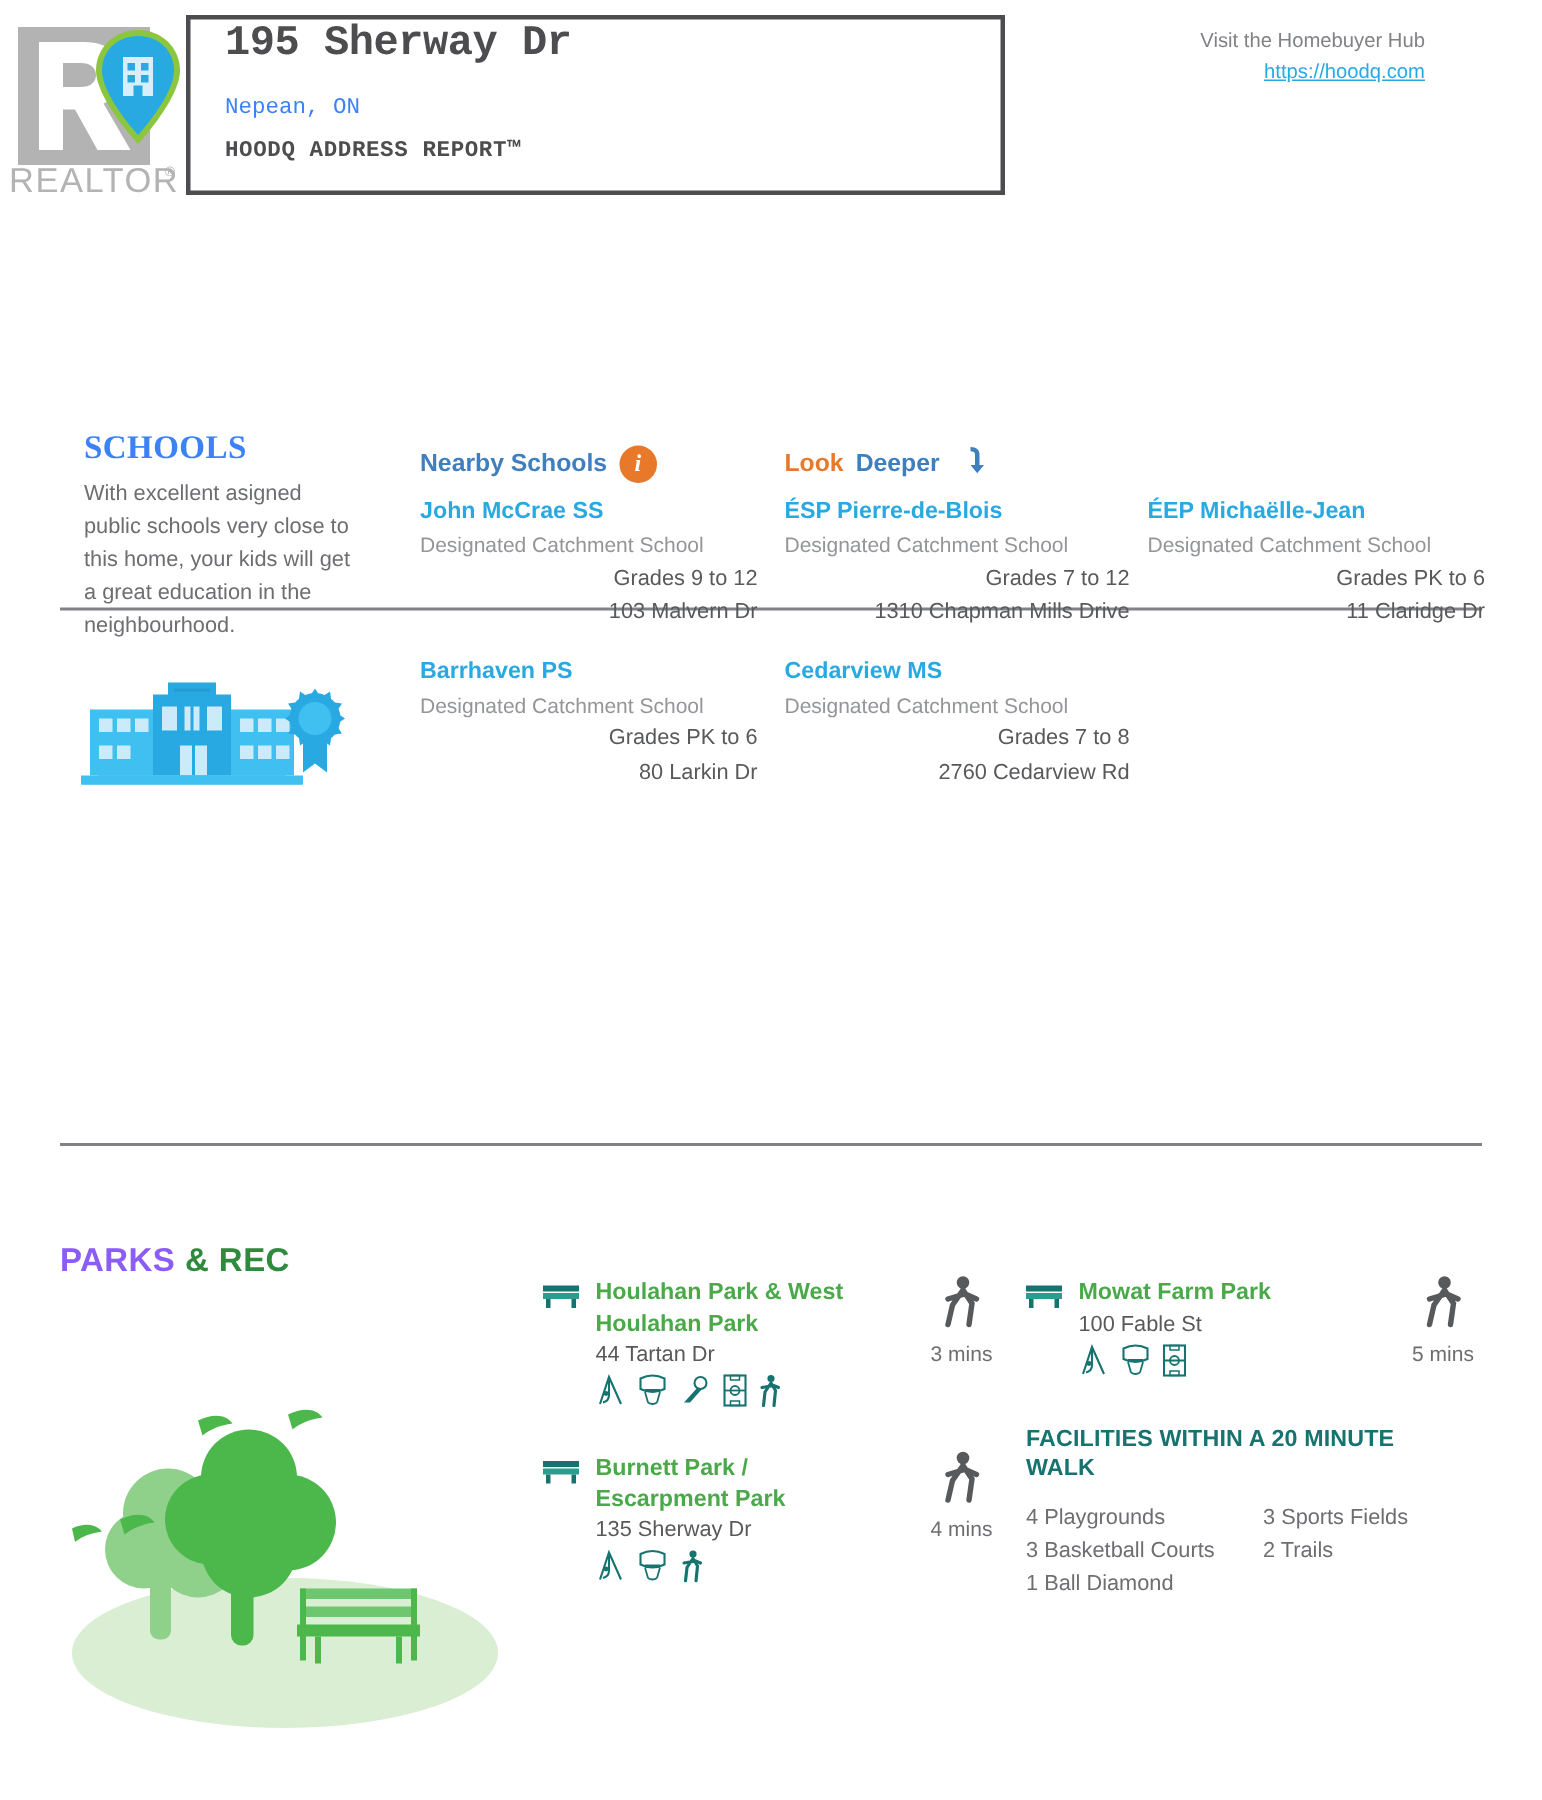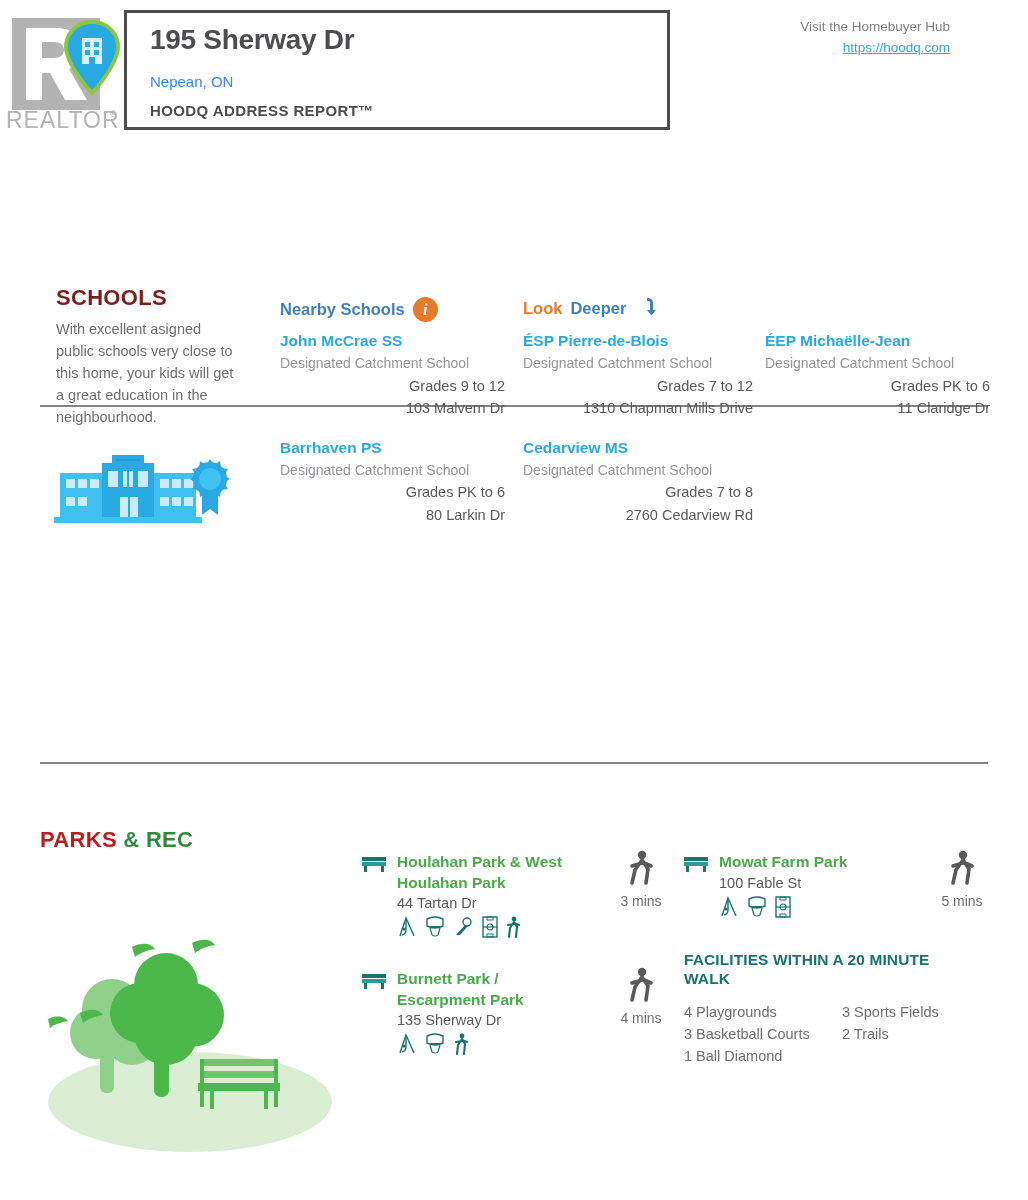--- a/index.html
+++ b/index.html
@@ -18,21 +18,21 @@
     position:absolute; left:4px; top:14px;
     width:120px; height:118px;
   }
   .header-box {
     position:absolute; left:124px; top:10px;
     width:546px; height:120px;
     border:3px solid #4d4d4f;
     background:transparent;
   }
   .pin-wrap { position:absolute; left:60px; top:18px; width:64px; height:80px; }
-  .header-text { position:absolute; left:150px; top:22px; }
+  .header-text { position:absolute; left:150px; top:12px;font-family:Liberation Mono, monospace; }
   .addr-line1 {
     font-size:28px; font-weight:bold; color:#4d4d4f; letter-spacing:-0.3px;
     line-height:1.25;
   }
   .addr-line2 { font-size:15px; color:#3b82f6; margin-top:16px; }
   .addr-line3 {
     font-size:15px; font-weight:bold; color:#4d4d4f;
     letter-spacing:0.4px; margin-top:12px;
   }
   .header-right {
@@ -50,21 +50,21 @@
   .sec-blurb {
     font-size:14.5px; line-height:1.52; color:#6d6e71;
   }
   .col-head {
     font-size:16.5px; font-weight:bold;
     display:flex; align-items:center; gap:8px;
   }
 
   
   #schools { position:relative; height:265px; }
-  .schools-title { position:absolute; left:56px; top:145px; color:#7f1d1d; }
+  .schools-title { position:absolute; left:56px; top:145px; color:#3b82f6;font-family:Liberation Serif, serif; }
   .schools-blurb { position:absolute; left:56px; top:178px; width:180px; }
   .school-illo { position:absolute; left:50px; top:305px; width:190px; height:90px; }
   .nearby-head { position:absolute; left:280px; top:157px; color:#3f7fbf; }
   .look-head { position:absolute; left:523px; top:157px; }
   .look-head .look { color:#e8792b; font-weight:bold; font-size:16.5px; }
   .look-head .deeper { color:#3f7fbf; font-weight:bold; font-size:16.5px; }
   .info-badge {
     width:25px; height:25px; border-radius:50%;
     background:#e8792b; color:#fff;
     font-size:16px; font-weight:bold; font-style:italic;
@@ -75,21 +75,21 @@
   .school-entry { margin-bottom:19px; }
   .school-name {
     font-size:15.5px; font-weight:bold; color:#29a9e1; margin-bottom:3px;
   }
   .school-meta { font-size:14px; color:#939598; line-height:1.55; }
   .school-grades, .school-addr { font-size:14.5px; color:#58595b; line-height:1.55;text-align:right; }
 
   
   #parks { position:relative; height:355px; }
   .parks-title { position:absolute; left:40px; top:420px; }
-  .parks-title .p1 { color:#b91c1c; font-weight:bold; }
+  .parks-title .p1 { color:#8b5cf6; font-weight:bold; }
   .parks-title .p2 { color:#2f8a3e; font-weight:bold; }
   .parks-blurb { position:absolute; left:40px; top:452px; width:330px; }
   .park-illo { position:absolute; left:40px; top:530px; width:300px; height:220px; }
 
   .park-item { position:absolute; }
   .park-name {
     font-size:15.5px; font-weight:bold; color:#4aa94a; line-height:1.33;
   }
   .park-addr { font-size:14.5px; color:#58595b; margin-top:2px; }
   .park-icons { display:flex; gap:7px; margin-top:5px; align-items:flex-end; }

